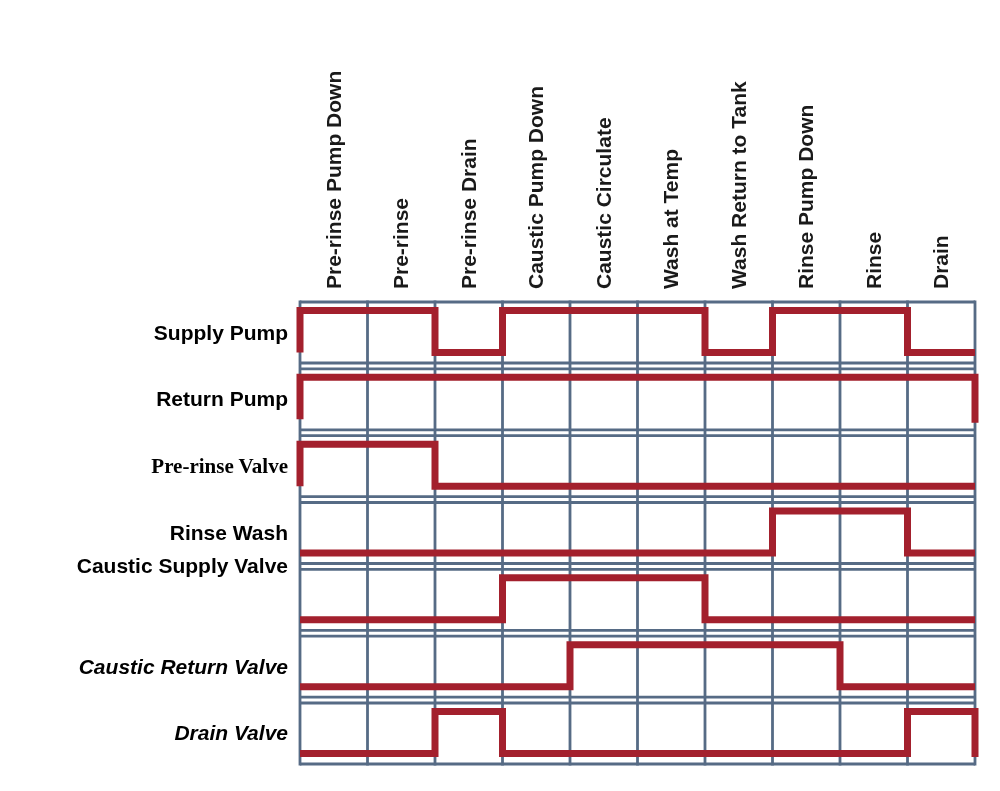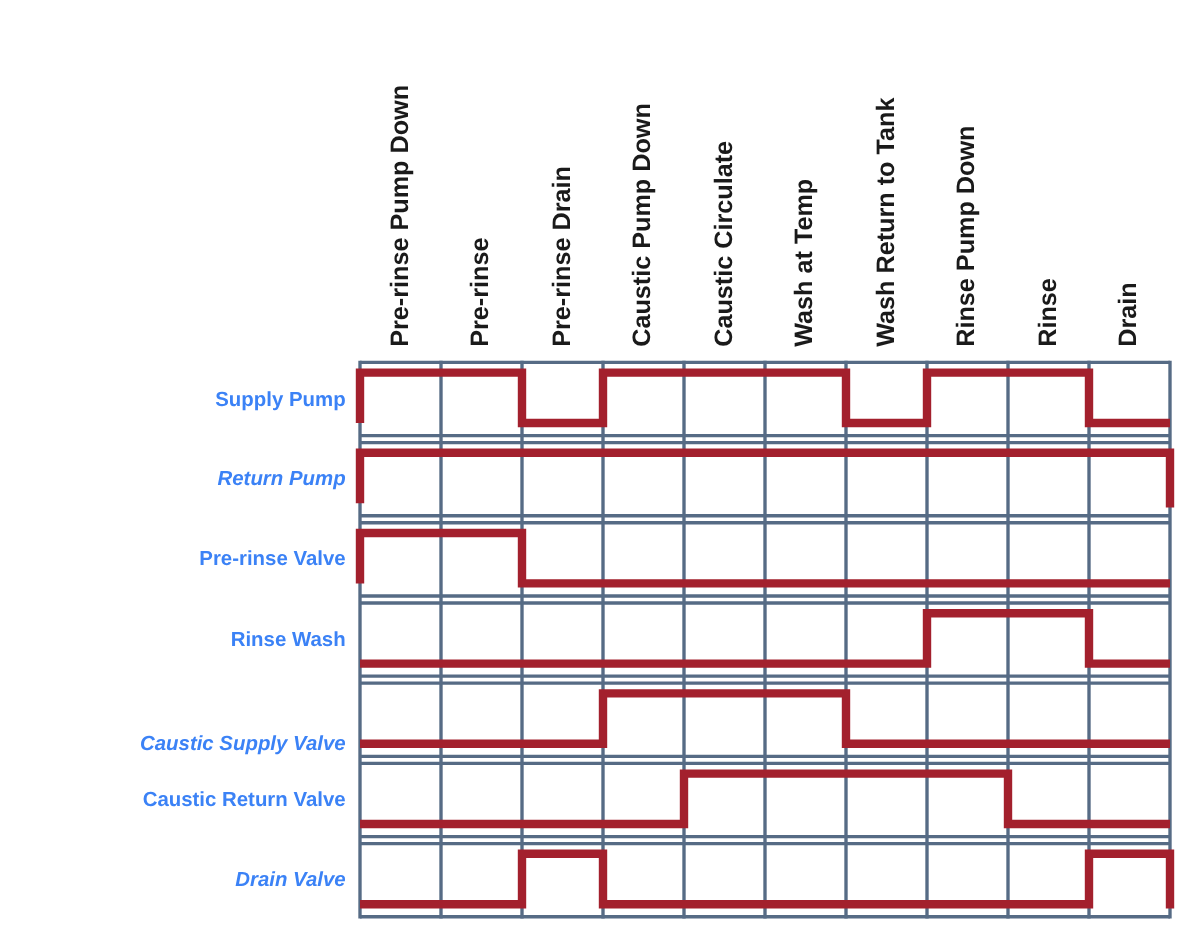--- a/index.html
+++ b/index.html
@@ -26,23 +26,23 @@
     font-size: 21px;
     font-weight: bold;
     color: #1a1a1a;
     line-height: 24px;
   }
   .row-label {
     position: absolute;
     right: 712px;
     width: 280px;
     text-align: right;
-    font-size: 17px;
+    font-size: 21px;
     font-weight: bold;
-    color: #3b82f6;
+    color: #000000;
     line-height: 26px;
   }
 </style>
 </head>
 <body>
 
 <div id="page">
 
   <svg id="chart-svg" width="1000" height="791">
       <line x1="300" y1="300.6" x2="300" y2="765.38" stroke="#566B85" stroke-width="2.8"></line>
@@ -107,21 +107,21 @@
     <div class="col-label-anchor" style="left: 885.75px; top: 289px;">
         <span>Rinse</span>
       </div>
     <div class="col-label-anchor" style="left: 953.25px; top: 289px;">
         <span>Drain</span>
       </div>
   </div>
 
   <div id="row-labels">
     <div class="row-label" style="top: 319.5px;">Supply Pump</div>
-    <div class="row-label" style="top: 386.33px; font-style: italic;">Return Pump</div>
-    <div class="row-label" style="top: 453.16px;">Pre-rinse Valve</div>
+    <div class="row-label" style="top: 386.33px;">Return Pump</div>
+    <div class="row-label" style="top: 453.16px; font-family: Liberation Serif, serif;">Pre-rinse Valve</div>
     <div class="row-label" style="top: 519.99px;">Rinse Wash</div>
-    <div class="row-label" style="top: 607px; font-style: italic;">Caustic Supply Valve</div>
-    <div class="row-label" style="top: 653.65px;">Caustic Return Valve</div>
+    <div class="row-label" style="top: 553px;">Caustic Supply Valve</div>
+    <div class="row-label" style="top: 653.65px; font-style: italic;">Caustic Return Valve</div>
     <div class="row-label" style="top: 720.48px; font-style: italic;">Drain Valve</div>
   </div>
 
 </div>
 
 </body></html>

